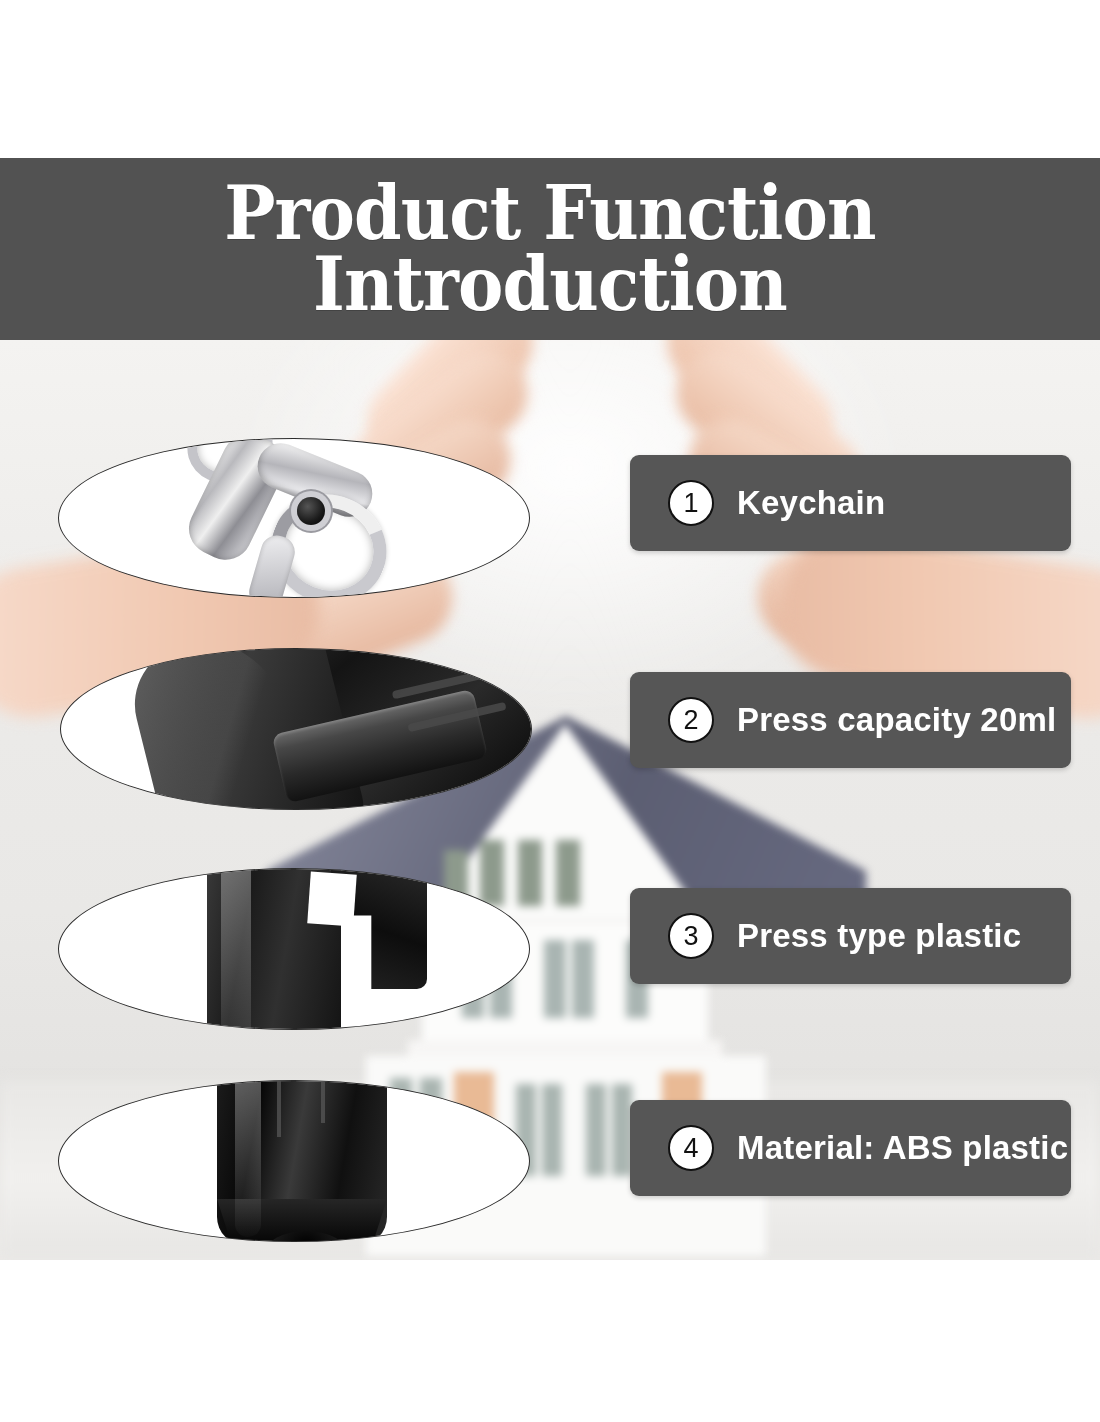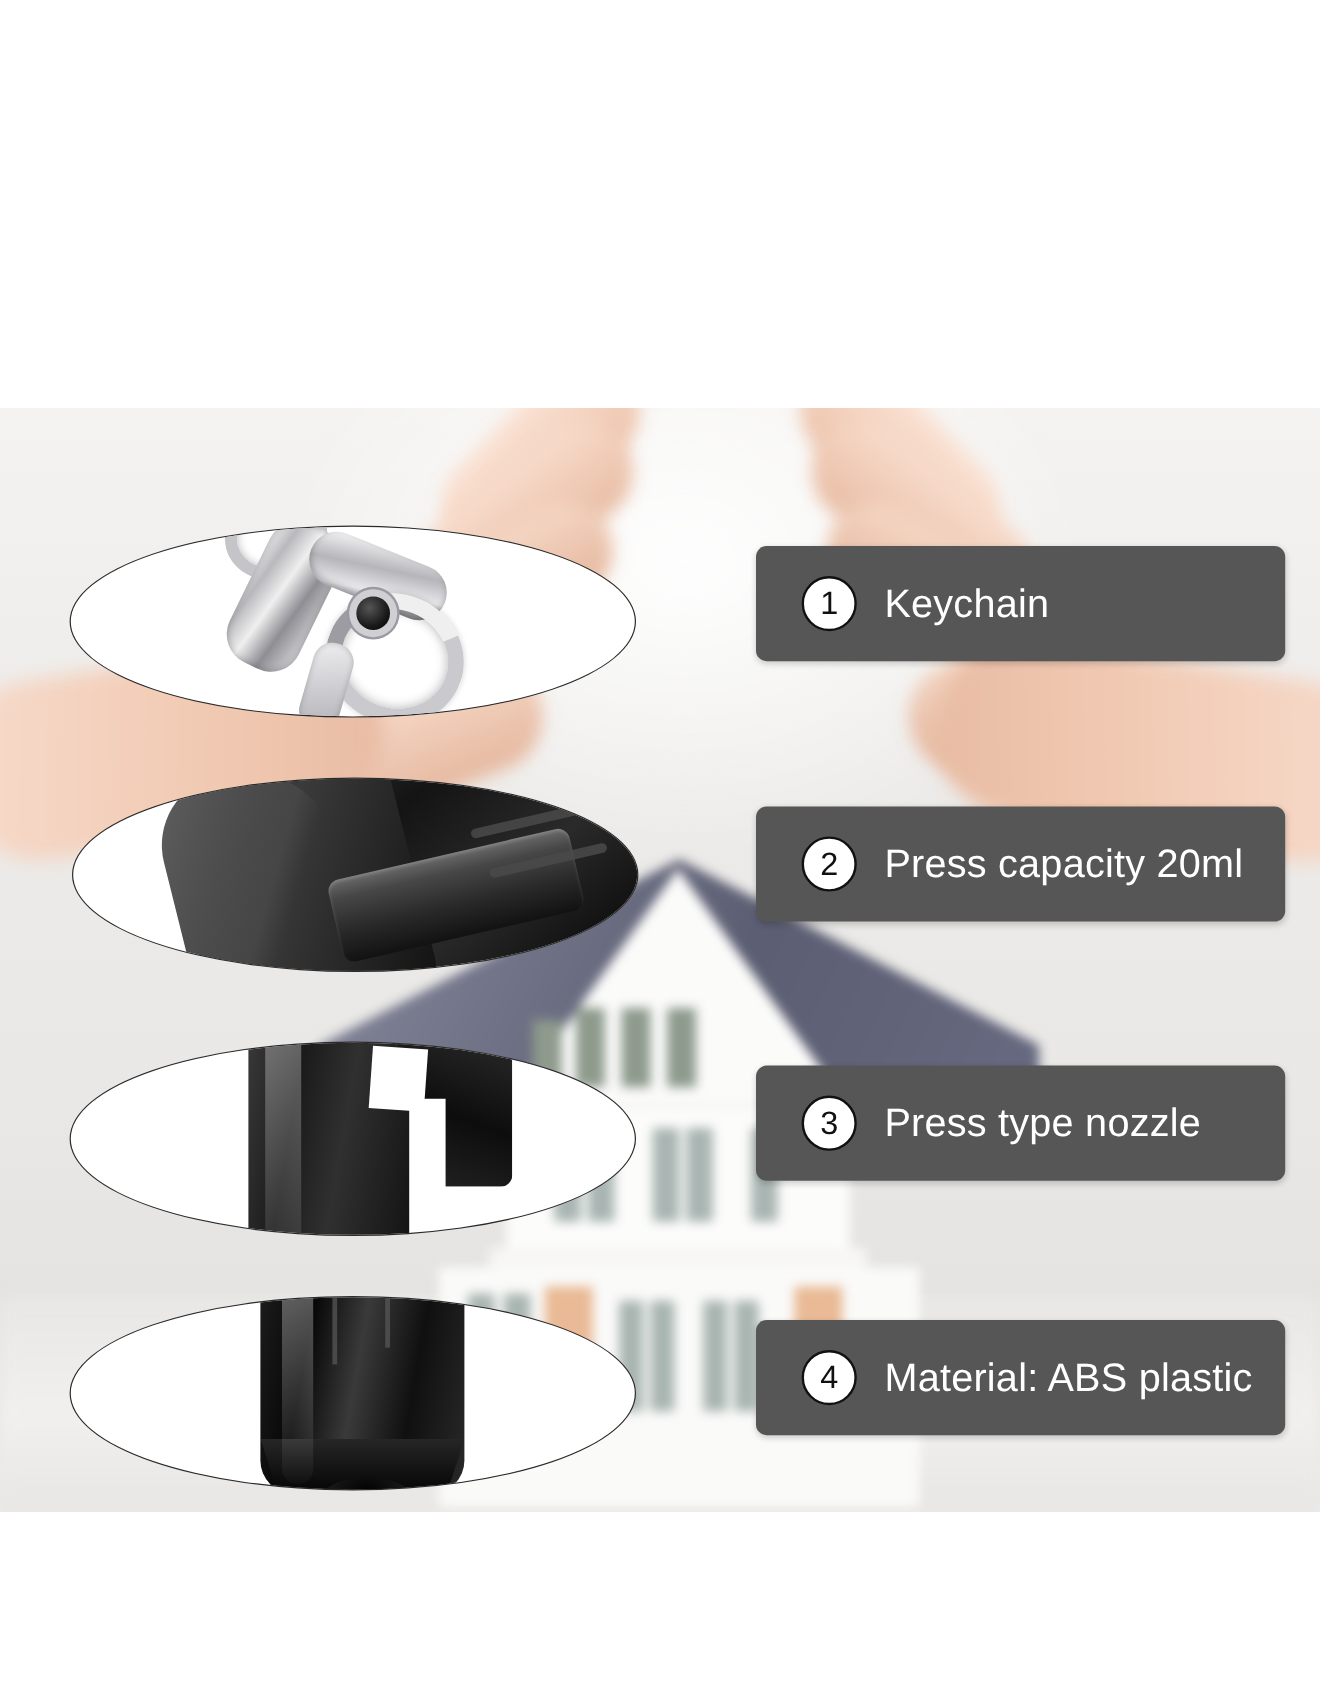--- a/index.html
+++ b/index.html
@@ -333,37 +333,41 @@
     font-weight:400;
     display:flex;
     align-items:center;
     justify-content:center;
     line-height:1;
   }
   .label-text {
     margin-left:23px;
     color:#ffffff;
     font-size:33px;
-    font-weight:400;
+    font-weight:700;
     letter-spacing:0.2px;
     white-space:nowrap;
   }
 
   
   .bottom-pad {
     position:absolute;
     left:0; top:1260px; width:1100px; height:162px;
     background:#ffffff;
   }
 </style>
 </head>
 <body>
 
 <div id="page">
 
+  <div class="header-band">
+    <div class="header-title">Product Function
+Introduction</div>
+  </div>
 
   <div class="photo-stage">
 
     <div class="bg-room"></div>
     <div class="bg-window-glow"></div>
     <div class="bg-desk"></div>
 
     <div class="house">
       <div class="house-roof"></div>
       <div class="house-roof-shade"></div>
@@ -445,21 +449,21 @@
       <div class="label-text">Keychain</div>
     </div>
 
     <div class="label-bar" style="top:332px;">
       <div class="num-badge">2</div>
       <div class="label-text">Press capacity 20ml</div>
     </div>
 
     <div class="label-bar" style="top:548px;">
       <div class="num-badge">3</div>
-      <div class="label-text">Press type nozzle</div>
+      <div class="label-text">Press type plastic</div>
     </div>
 
     <div class="label-bar" style="top:760px;">
       <div class="num-badge">4</div>
       <div class="label-text">Material: ABS plastic</div>
     </div>
 
   </div>
 
   <div class="bottom-pad"></div>

